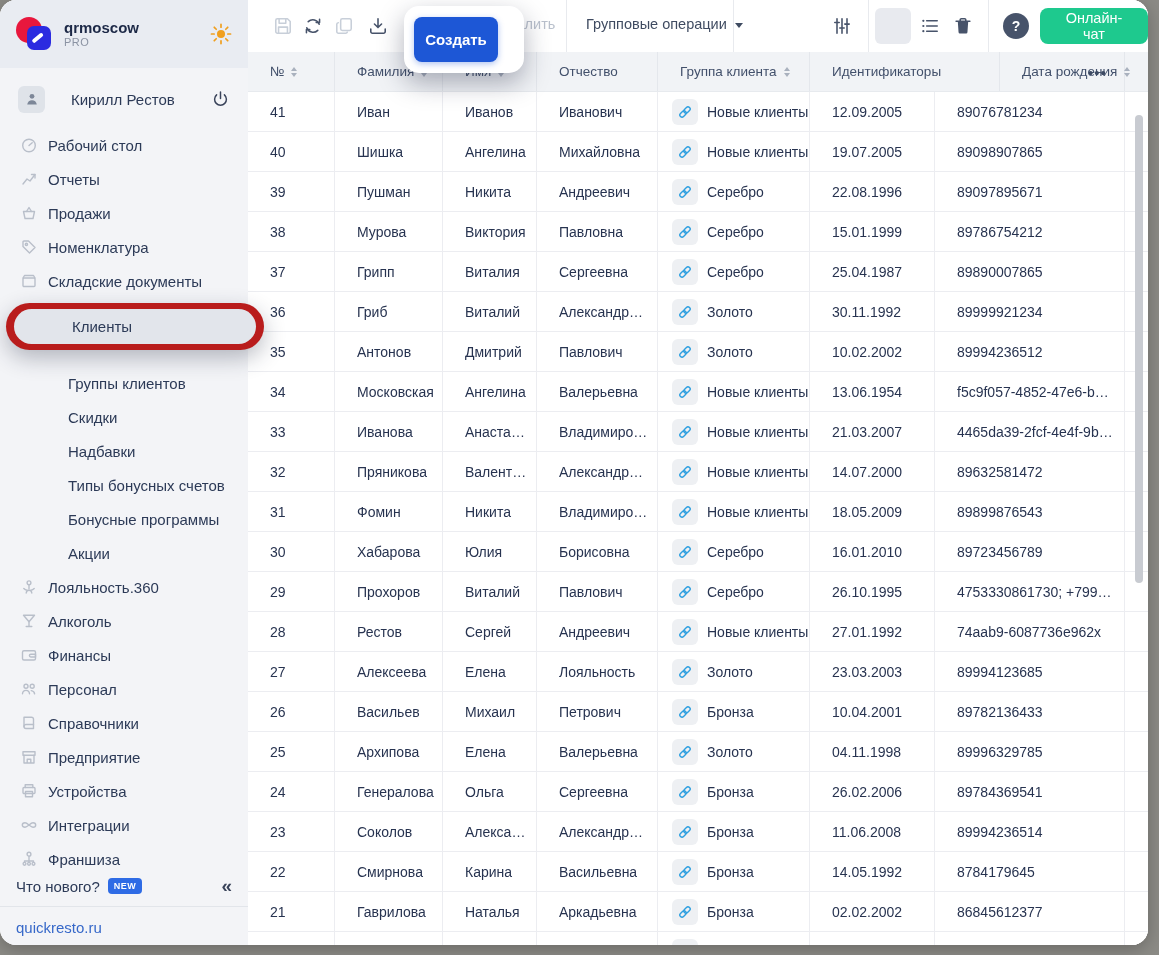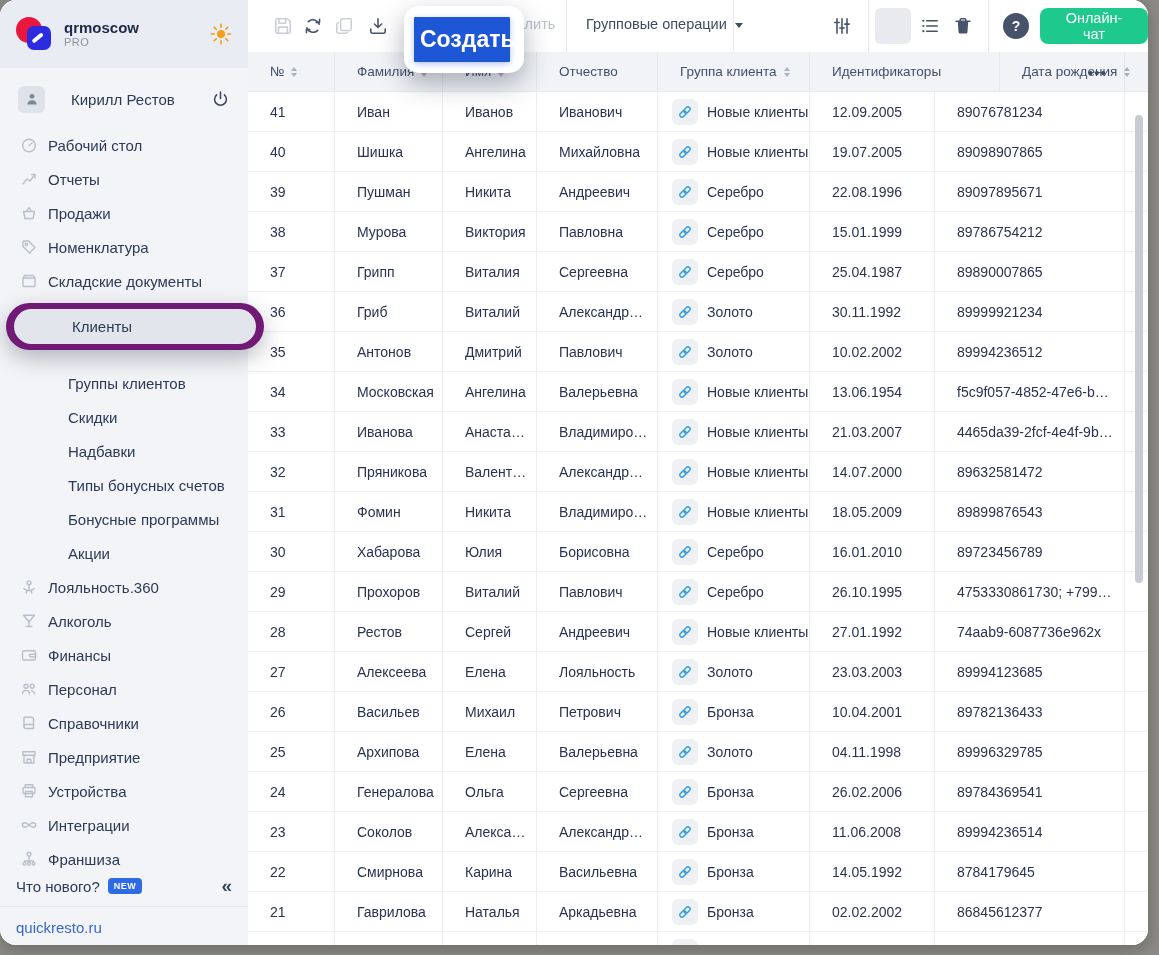--- a/index.html
+++ b/index.html
@@ -76,22 +76,22 @@
   .trow{display:flex;height:40px;border-bottom:1px solid #ecedf1;box-sizing:border-box;background:#fff;cursor:pointer;}
   .td{display:flex;align-items:center;font-size:14px;color:#273350;border-right:1px solid #ecedf1;box-sizing:border-box;flex:none;overflow:hidden;}
   .td .t{padding-left:22px;white-space:nowrap;overflow:hidden;text-overflow:ellipsis;padding-right:8px;}
   .td-stub{flex:1;border-right:none;}
   .chip{width:26px;height:26px;border-radius:6px;background:#eef0f3;display:flex;align-items:center;justify-content:center;margin-left:14px;flex:none;color:#2d9fe0;}
   .chip .ic{width:14px;height:14px;stroke-width:1.8;}
   .grp-lbl{margin-left:9px;white-space:nowrap;}
   .vscroll{position:absolute;right:5px;top:115px;width:8px;height:468px;border-radius:4px;background:#c8cbd1;cursor:pointer;}
   
   .spot-create{position:absolute;left:404px;top:6px;width:120px;height:67px;background:#fff;border-radius:15px;box-shadow:0 10px 26px rgba(30,35,60,.35);z-index:40;}
-  .create-btn{position:absolute;left:10px;top:11px;width:96px;height:45px;background:#1d57d6;border:none;border-radius:1px;color:#fff;font-size:23px;font-weight:700;font-family:inherit;cursor:pointer;box-shadow:0 2px 6px rgba(29,87,214,.35);}
-  .spot-clients{position:absolute;left:6px;top:303px;width:258px;height:47px;background:#701a75;border-radius:24px;box-shadow:0 8px 22px rgba(30,35,60,.3);z-index:40;}
+  .create-btn{position:absolute;left:10px;top:11px;width:84px;height:45px;background:#1d57d6;border:none;border-radius:8px;color:#fff;font-size:15px;font-weight:700;font-family:inherit;cursor:pointer;box-shadow:0 2px 6px rgba(29,87,214,.35);}
+  .spot-clients{position:absolute;left:6px;top:303px;width:258px;height:47px;background:#b91c1c;border-radius:24px;box-shadow:0 8px 22px rgba(30,35,60,.3);z-index:40;}
   .clients-pill{position:absolute;left:8px;top:6px;width:242px;height:35px;background:#e2e5eb;border-radius:18px;display:flex;align-items:center;cursor:pointer;}
   .clients-pill .lbl{padding-left:58px;font-size:15px;font-weight:500;color:#2c3a57;}
   .ic{stroke:currentColor;fill:none;stroke-width:1.4;stroke-linecap:round;stroke-linejoin:round;display:block;}
 </style>
 </head>
 <body>
 
 <div class="window">
 
   <div class="sidebar">

